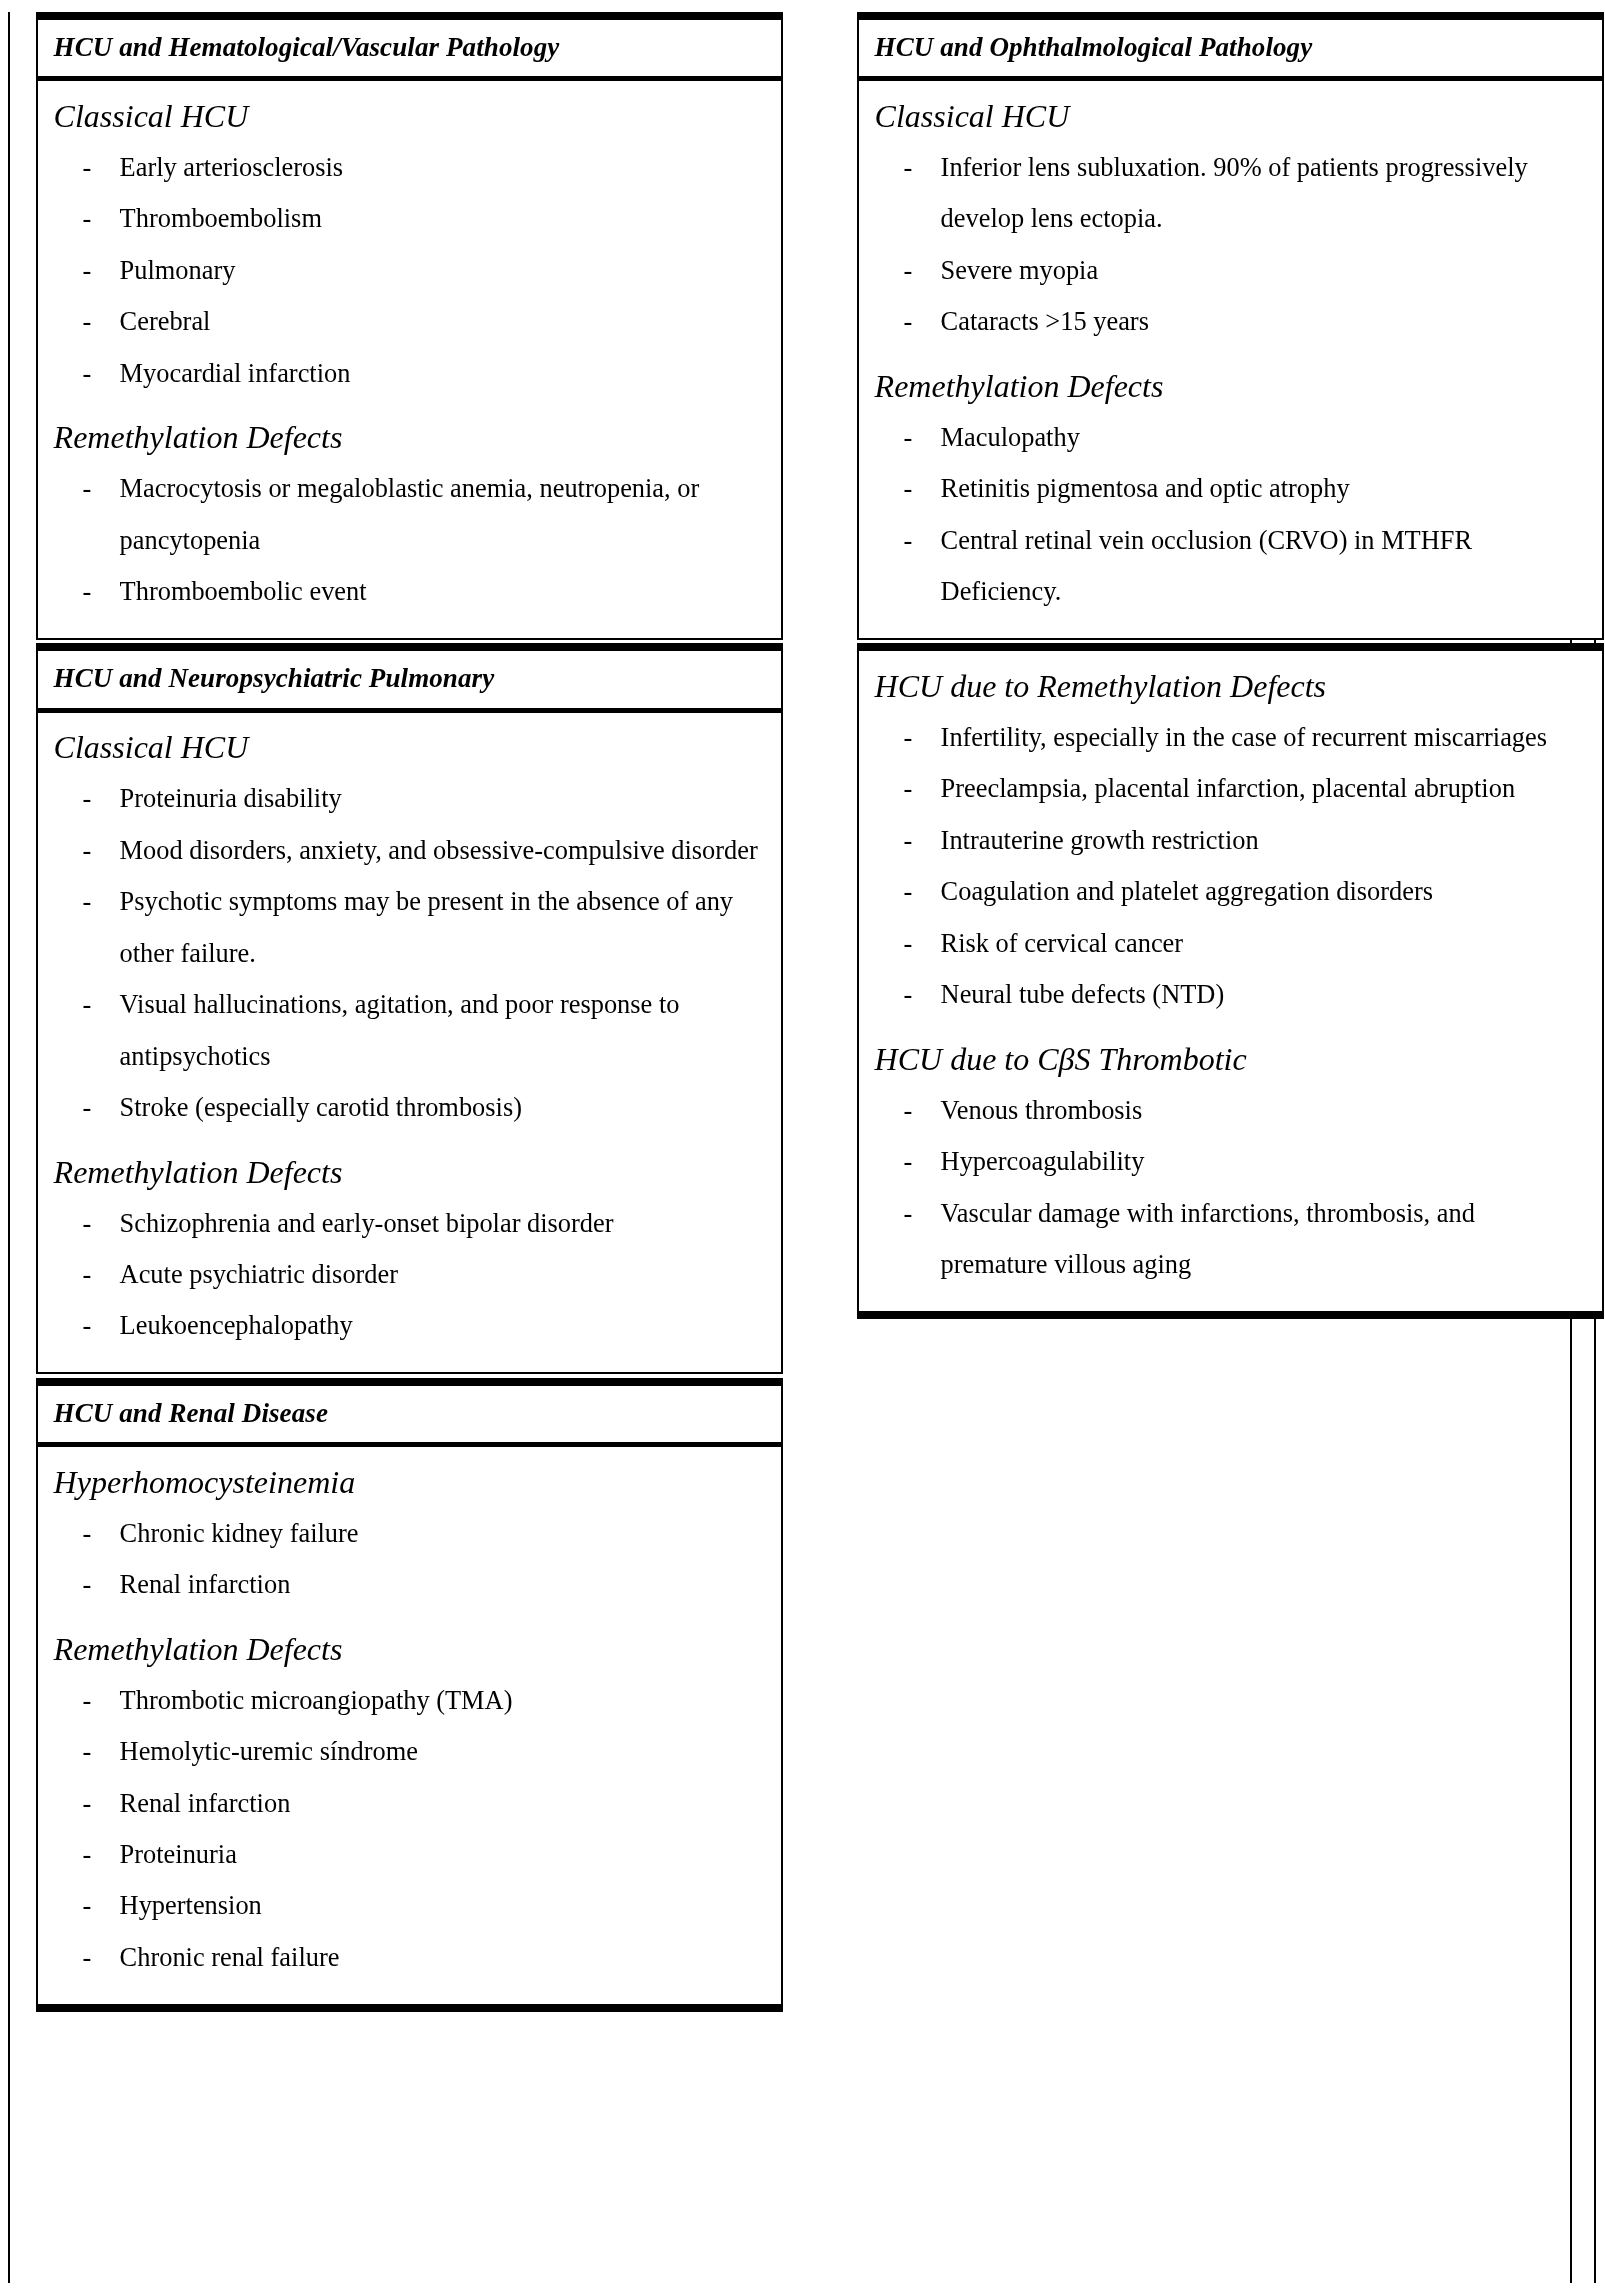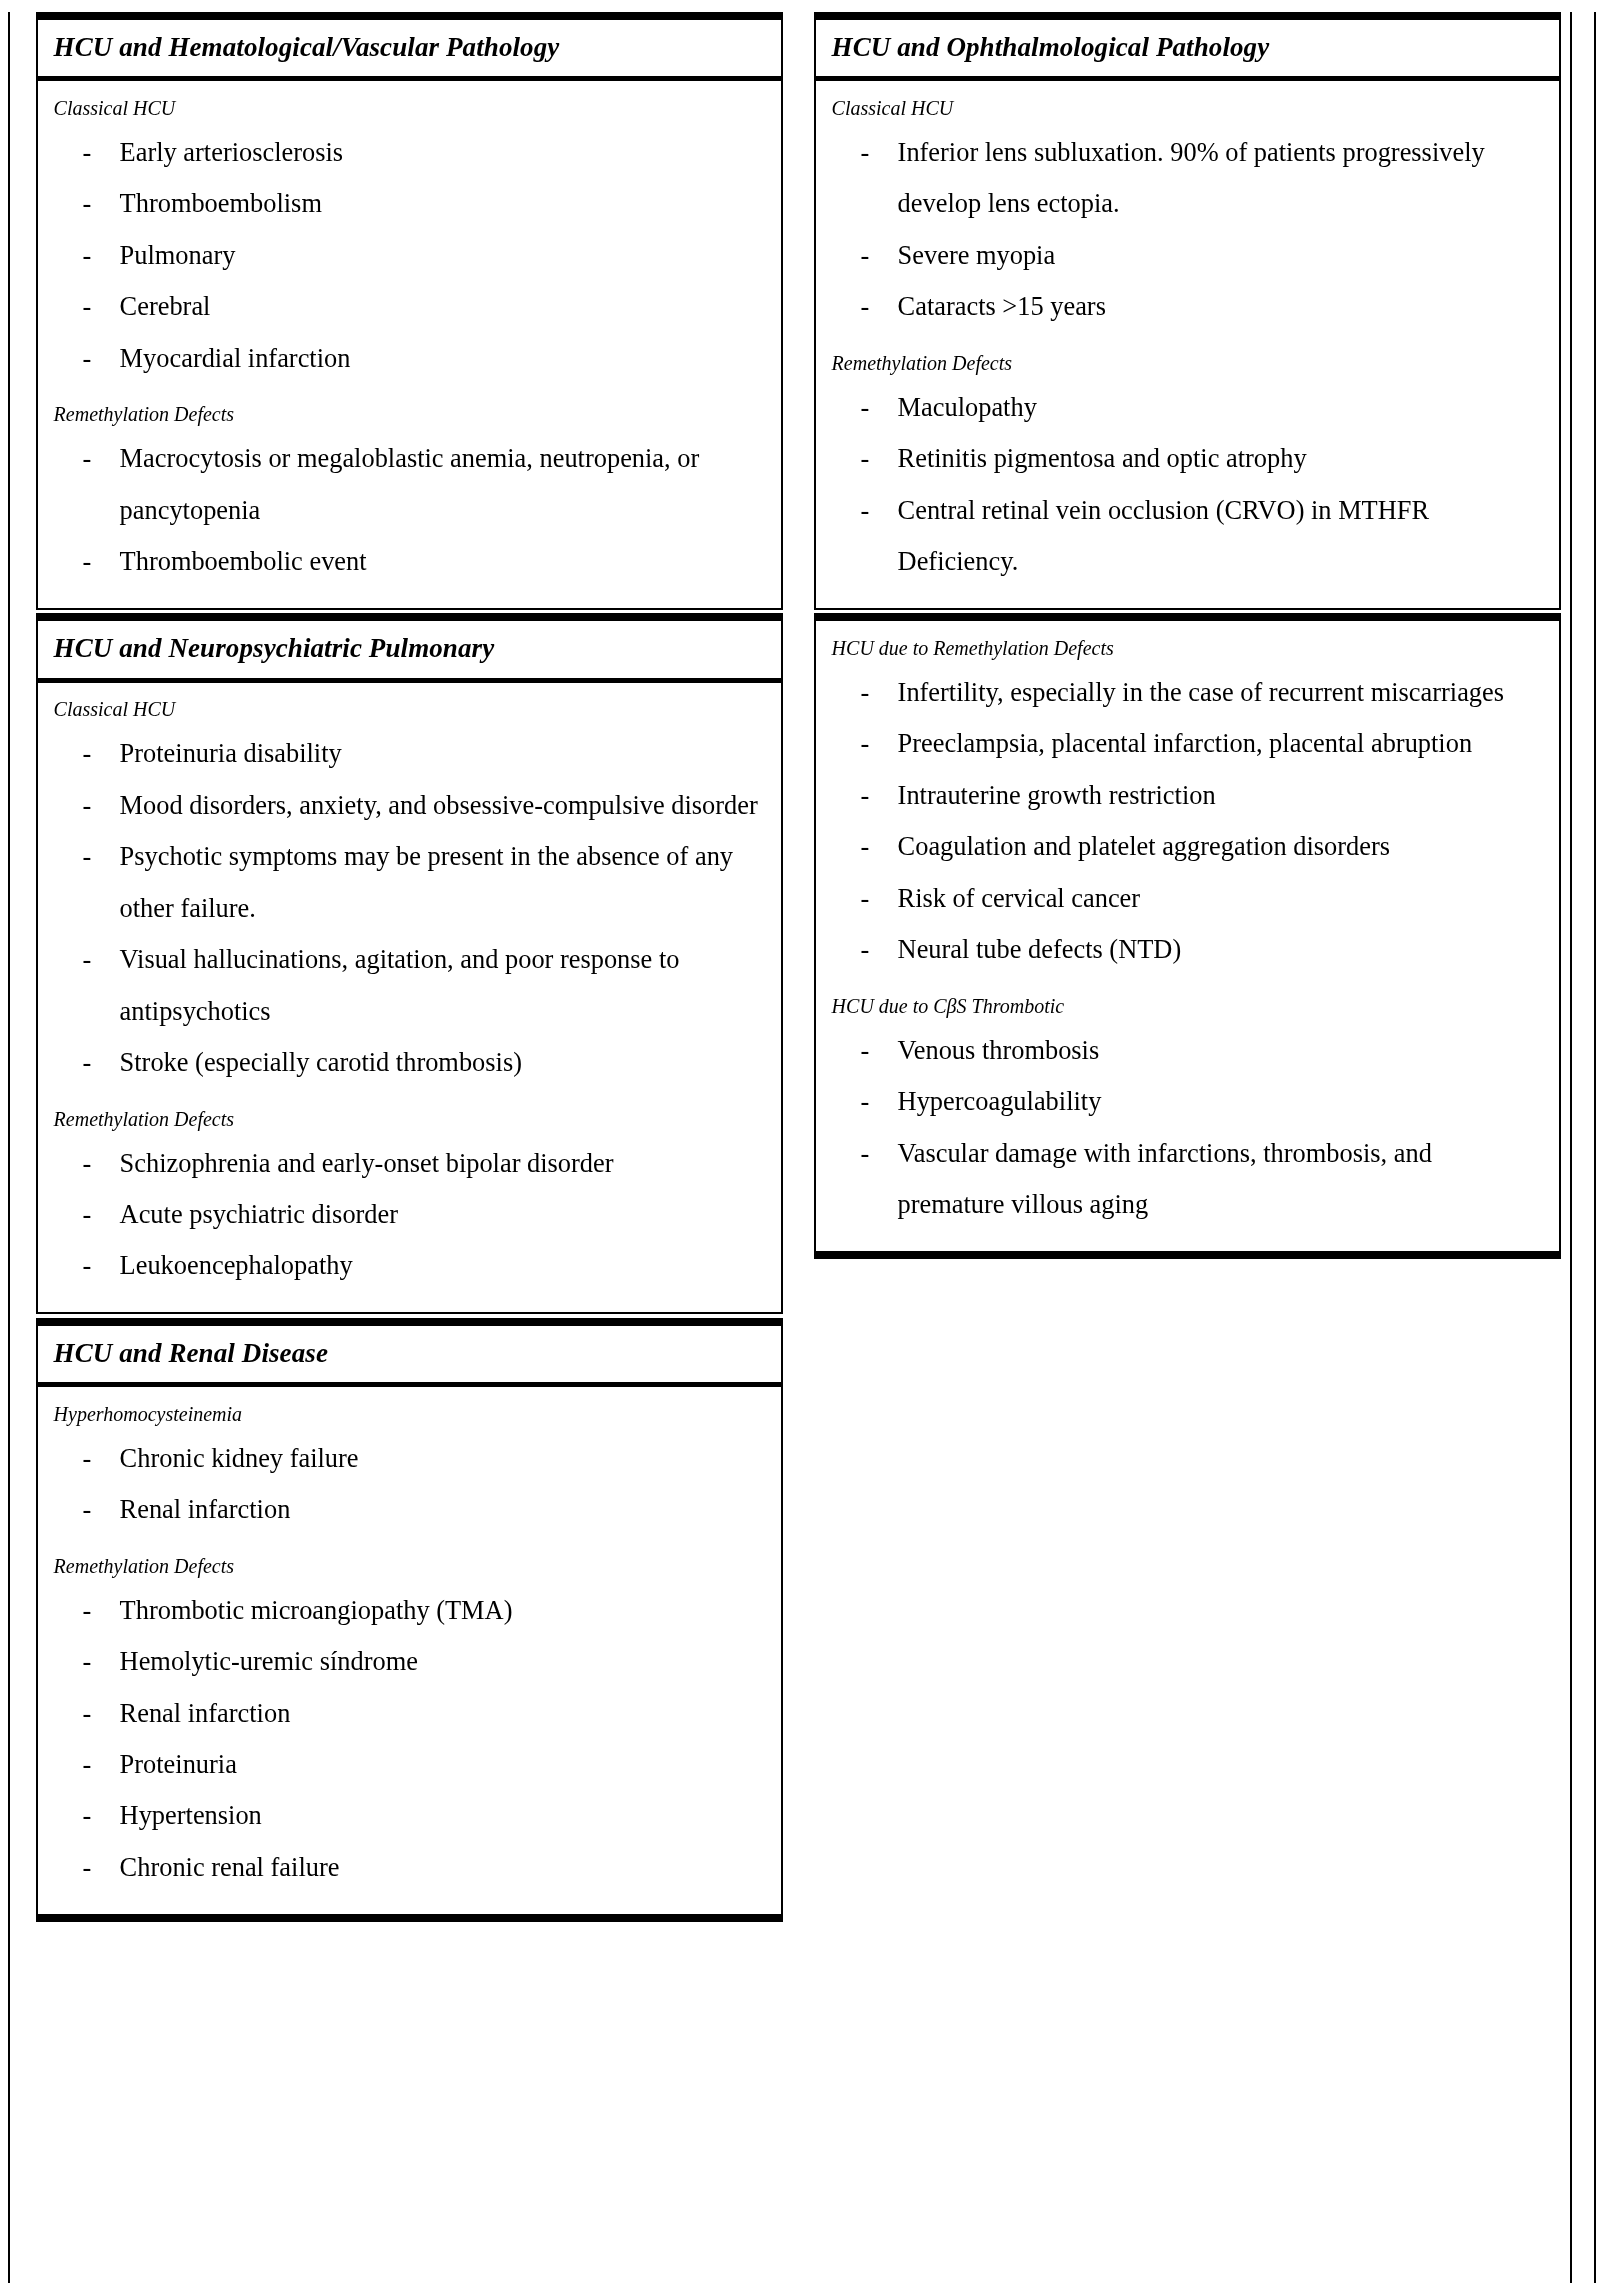--- a/index.html
+++ b/index.html
@@ -55,21 +55,21 @@
     gap: 31px;
     align-items: flex-start;
   }
 
   .col {
     display: flex;
     flex-direction: column;
     flex: 0 0 auto;
   }
   .col-left  { width: 747px; }
-  .col-right { width: 747px; }
+  .col-right { width: 747px; margin-left: 43px; }
 
   
   .tbl {
     border: 2.4px solid #000;
     box-sizing: border-box;
     background: #fff;
   }
   .tbl.thick-top    { border-top-width: 8.4px; }
   .tbl.thick-bottom { border-bottom-width: 8.4px; }
 
@@ -85,21 +85,21 @@
     letter-spacing: 0.1px;
     white-space: nowrap;
   }
 
   .tbl-body {
     padding: 14.4px 15.6px 20.4px 15.6px;
   }
 
   .subhead {
     font-style: italic;
-    font-size: 20px;
+    font-size: 32px;
     line-height: 1.25;
     margin: 0 0 6px 0;
     white-space: nowrap;
   }
   .subhead.spaced-top { margin-top: 18px; }
 
   ul.items {
     list-style: none;
     margin: 0;
     padding: 0;

